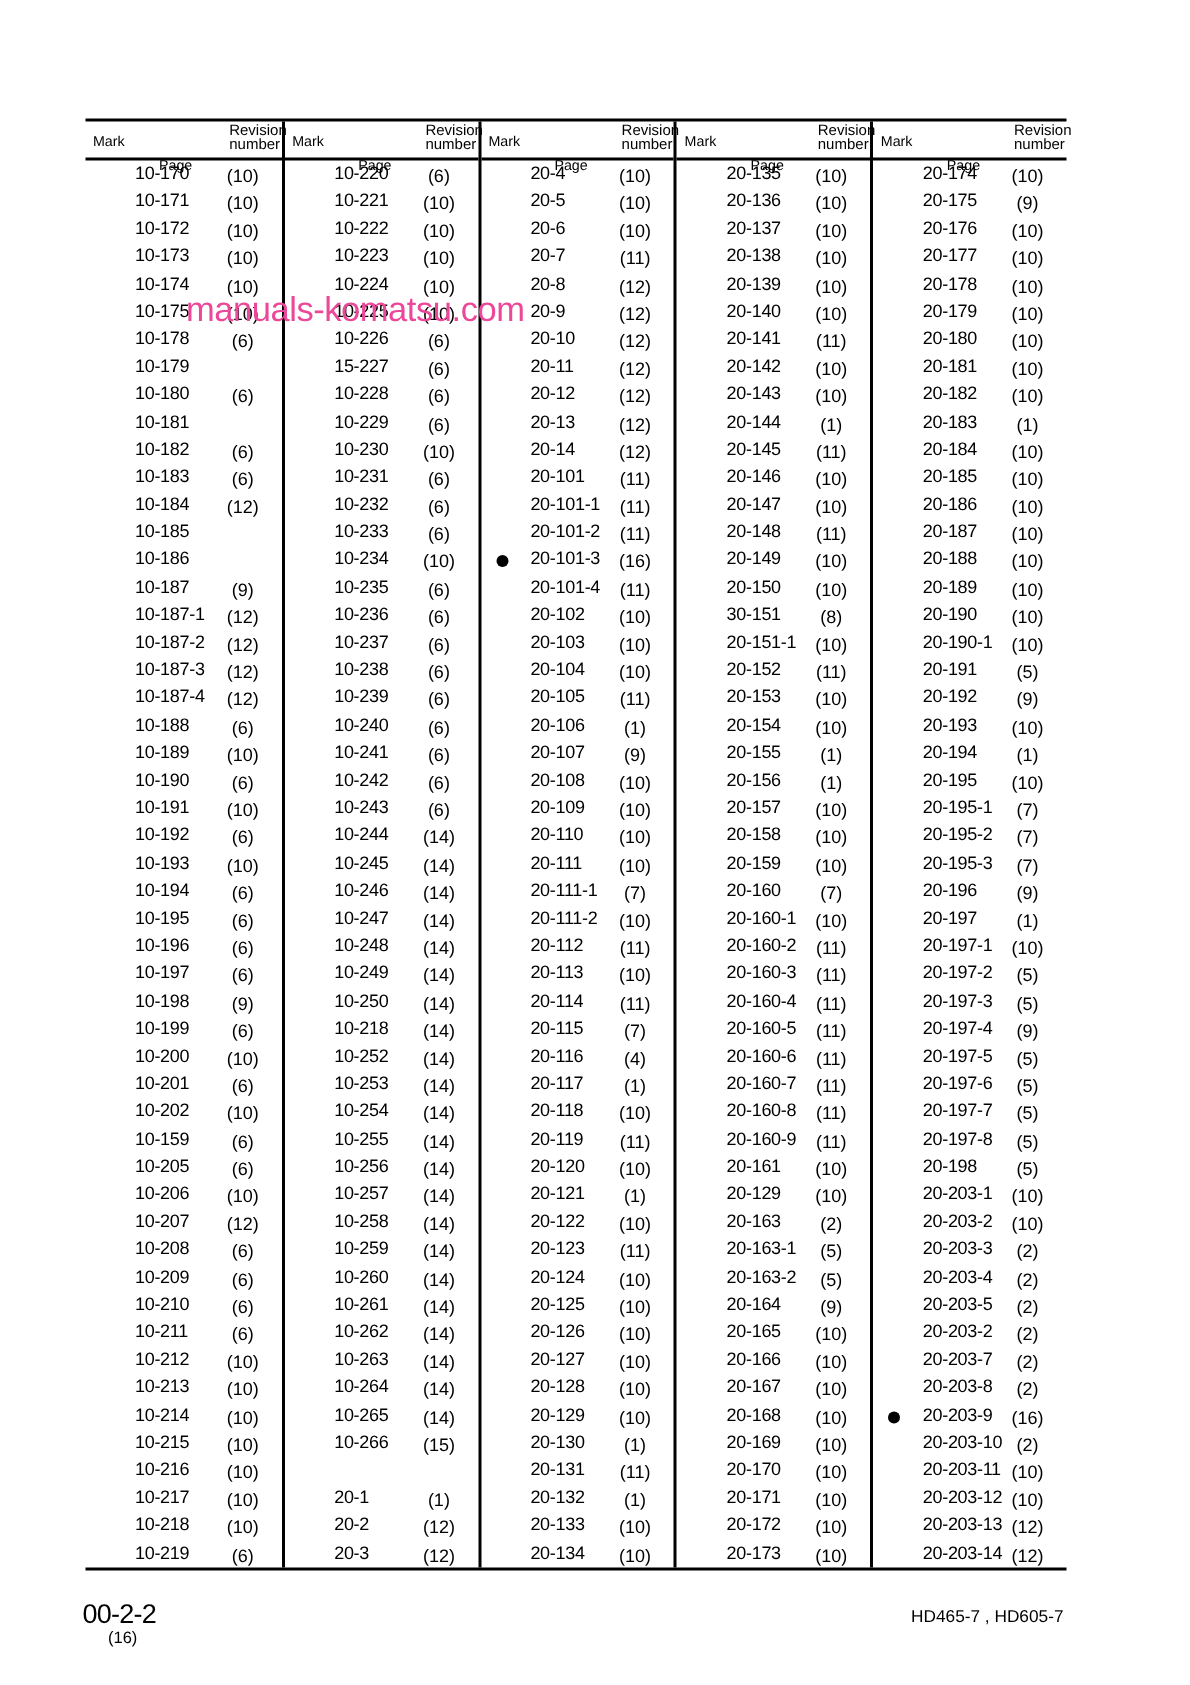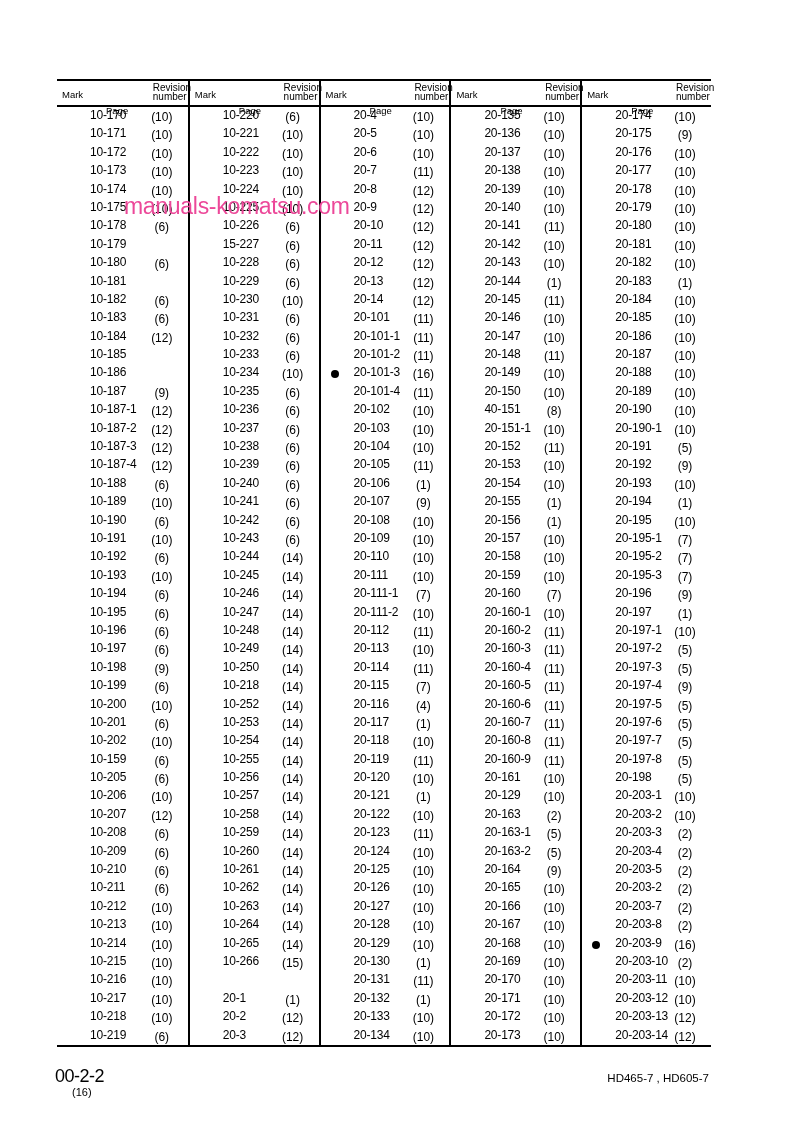--- a/index.html
+++ b/index.html
@@ -728,21 +728,21 @@
       </div>
       <div class="row">
         <span class="page">20-149</span>
         <span class="rev">(10)</span>
       </div>
       <div class="row">
         <span class="page">20-150</span>
         <span class="rev">(10)</span>
       </div>
       <div class="row">
-        <span class="page">40-151</span>
+        <span class="page">30-151</span>
         <span class="rev">(8)</span>
       </div>
       <div class="row">
         <span class="page">20-151-1</span>
         <span class="rev">(10)</span>
       </div>
       <div class="row">
         <span class="page">20-152</span>
         <span class="rev">(11)</span>
       </div>

